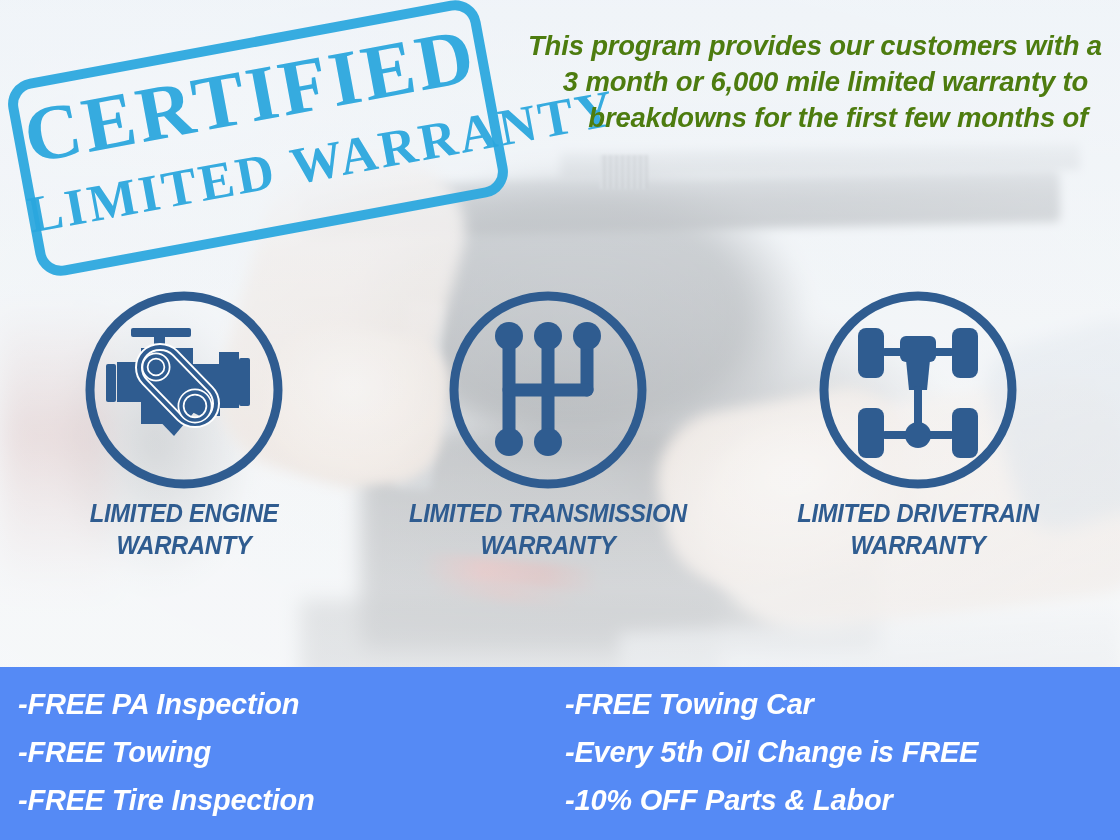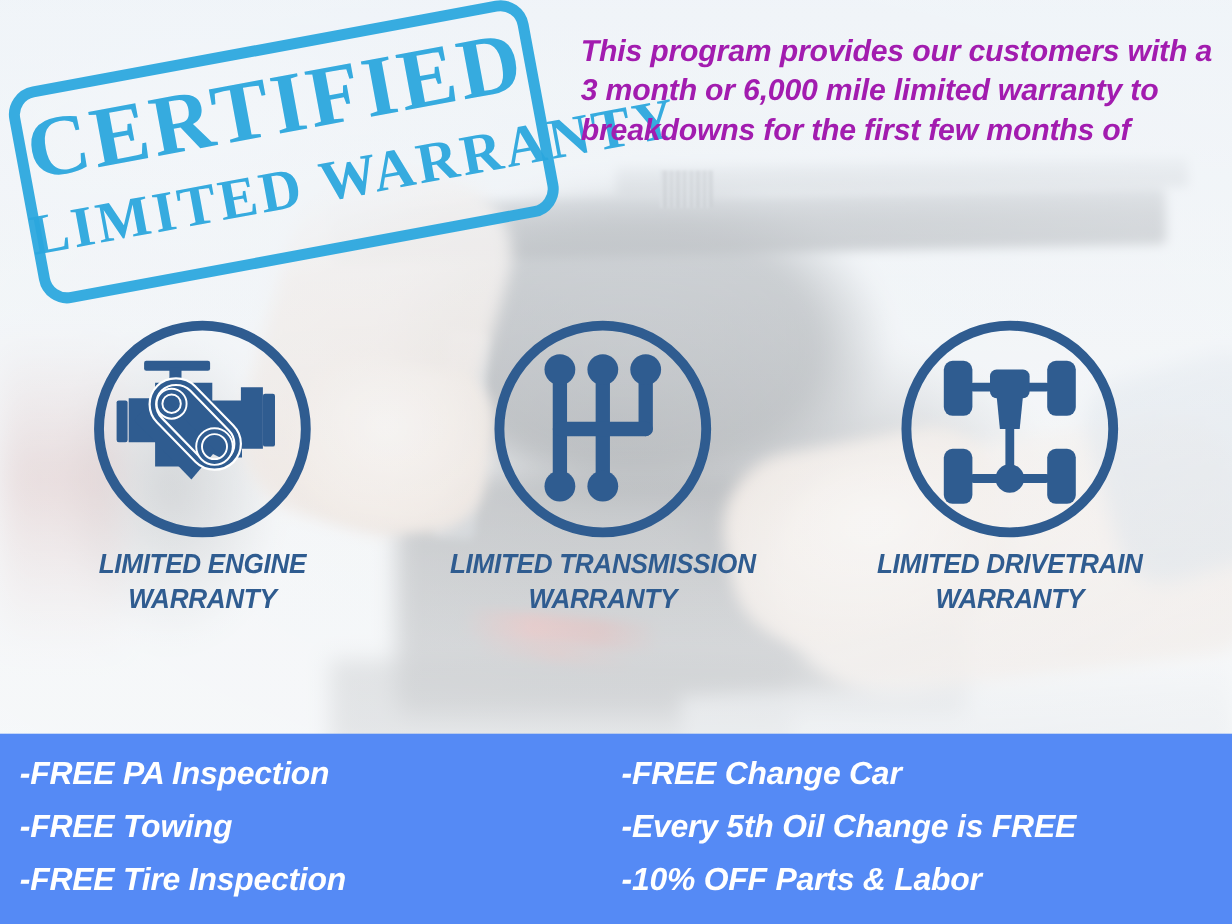--- a/index.html
+++ b/index.html
@@ -252,21 +252,21 @@
     <div class="bg-veil2"></div>
     <div class="bg-bluetint"></div>
   </div>
 
   <div class="stamp-wrap">
     <div class="stamp-box" style="border-color: rgb(43, 167, 222);"></div>
     <div class="stamp-line1" style="color: rgb(43, 167, 222);">CERTIFIED</div>
     <div class="stamp-line2" style="color: rgb(43, 167, 222);">LIMITED WARRANTY</div>
   </div>
 
-  <div class="headline" style="color: #a21caf;">
+  <div class="headline" style="color: #4d7c0f; text-align: right;">
     <span class="ln">This program provides our customers with a</span>
     <span class="ln">3 month or 6,000 mile limited warranty to</span>
     <span class="ln">breakdowns for the first few months of</span>
   </div>
 
   <div class="badges">
 
     <div class="badge b1">
       <div class="circle">
         <svg viewBox="0 0 200 200" xmlns="http://www.w3.org/2000/svg">
@@ -359,19 +359,19 @@
 
   </div>
 
   <div class="banner" style="background: rgb(85, 138, 245);">
     <div class="banner-col left" style="color: rgb(255, 255, 255);">
       <span class="bln">-FREE PA Inspection</span>
       <span class="bln">-FREE Towing</span>
       <span class="bln">-FREE Tire Inspection</span>
     </div>
     <div class="banner-col right" style="color: rgb(255, 255, 255);">
-      <span class="bln">-FREE Change Car</span>
+      <span class="bln">-FREE Towing Car</span>
       <span class="bln">-Every 5th Oil Change is FREE</span>
       <span class="bln">-10% OFF Parts &amp; Labor</span>
     </div>
   </div>
 
 </div>
 
 </body></html>

